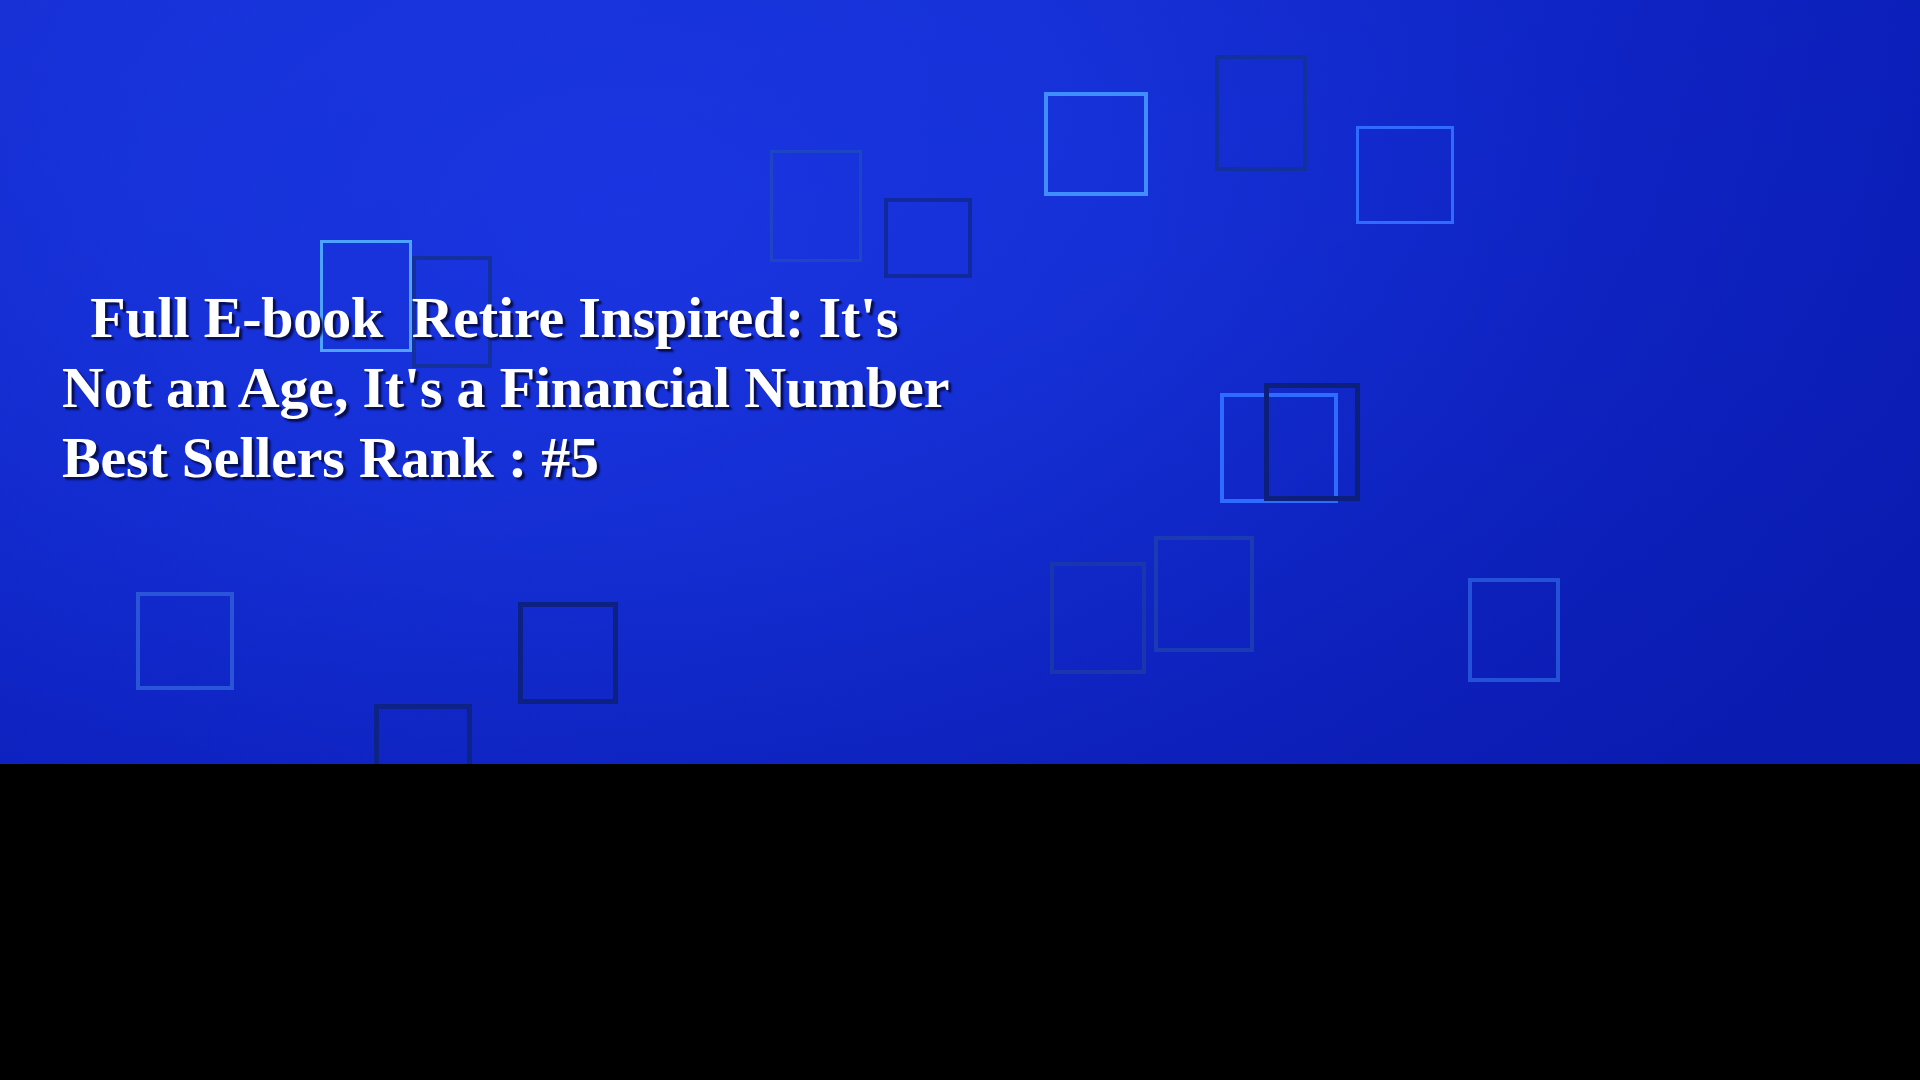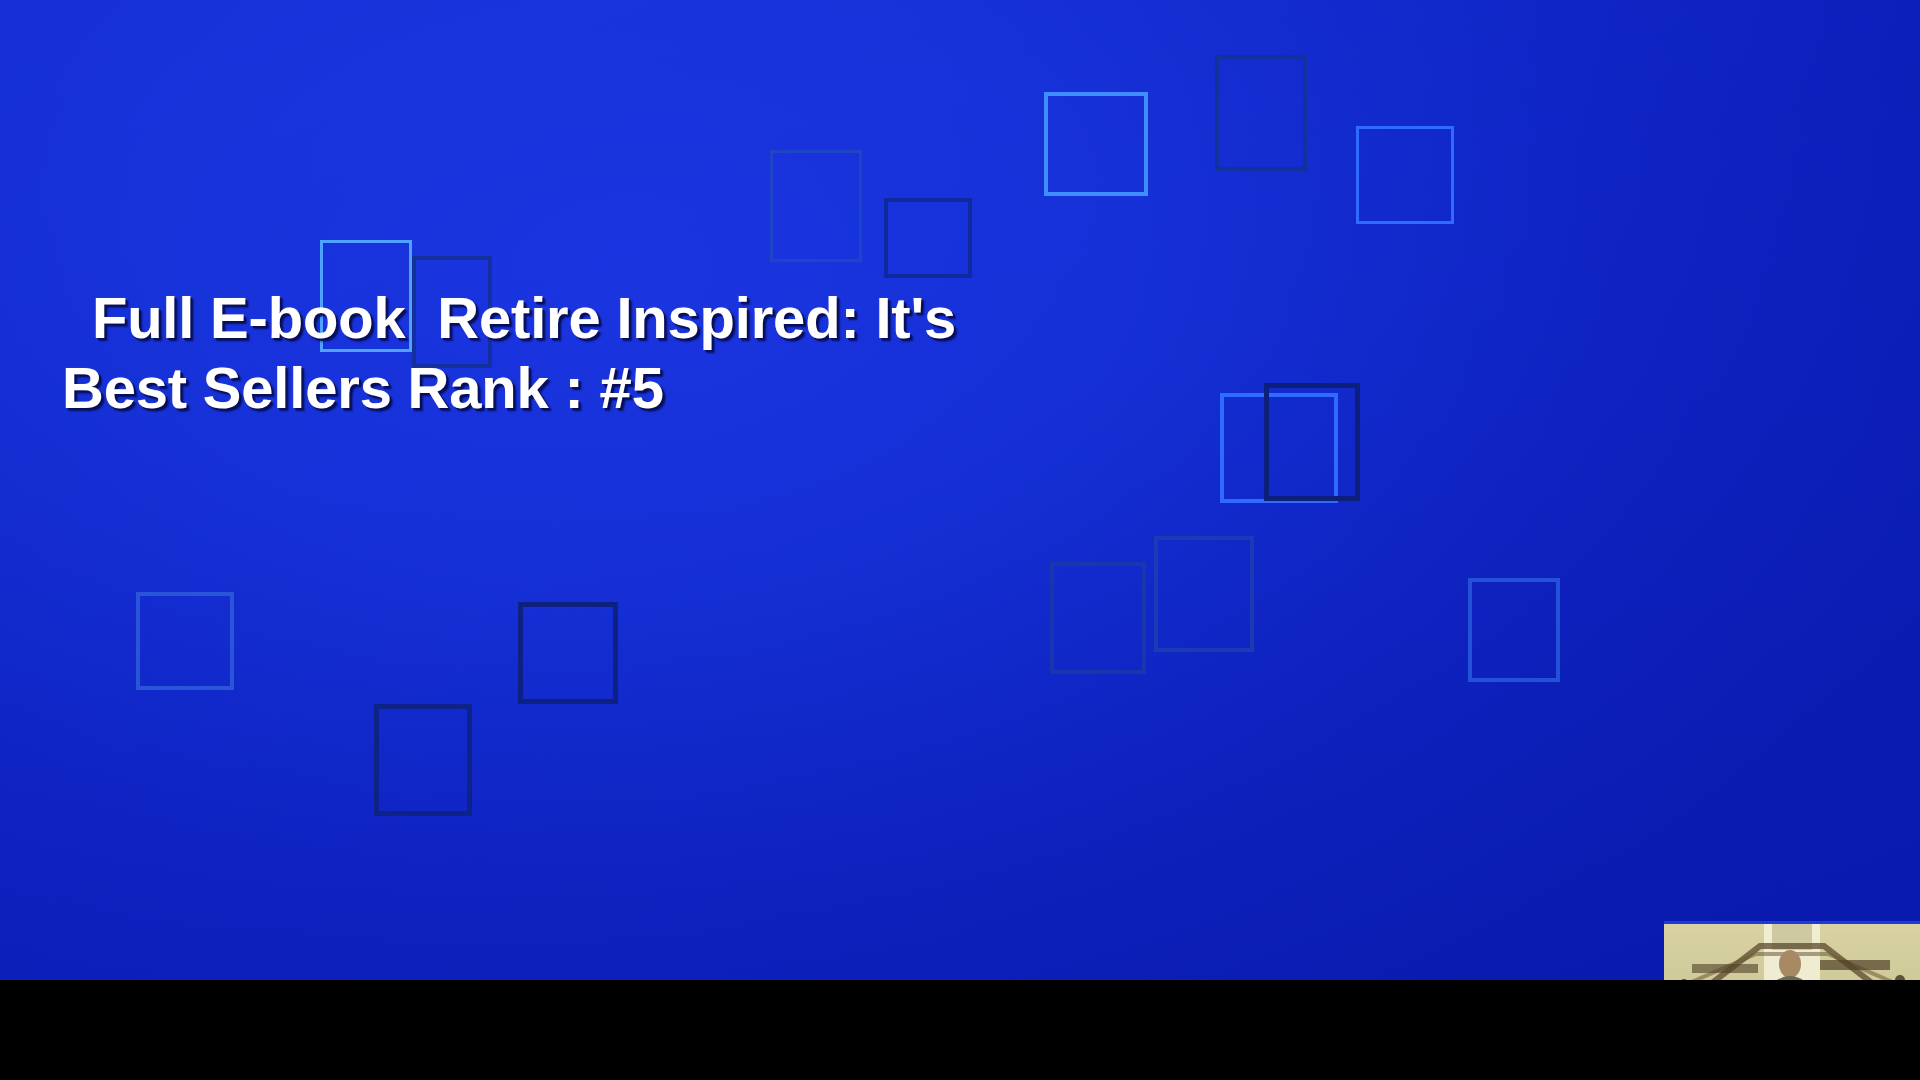--- a/index.html
+++ b/index.html
@@ -3,24 +3,24 @@
 <meta charset="utf-8">
 <style>
   html, body {
     margin: 0;
     padding: 0;
     background: #000;
   }
   #stage {
     position: relative;
     width: 1920px;
-    height: 980px;
+    height: 764px;
     overflow: hidden;
     background: #737373;
-    font-family: Liberation Sans, sans-serif;
+    font-family: Liberation Serif, serif;
   }
   
   #bg-gradient {
     position: absolute;
     inset: 0;
     background:
       radial-gradient(ellipse 1400px 900px at 33% 28%, #1a34e0 0%, #1530d6 35%, #0f24c4 70%, #0b1eb8 100%);
   }
   #bg-gradient2 {
     position: absolute;
@@ -88,20 +88,21 @@
       <div class="sq" style="left: 1154px; top: 536px; width: 100px; height: 116px; border-width: 4px; border-color: rgb(27, 59, 181);"></div>
       <div class="sq" style="left: 1050px; top: 562px; width: 96px; height: 112px; border-width: 4px; border-color: rgb(26, 54, 174);"></div>
       <div class="sq" style="left: 1468px; top: 578px; width: 92px; height: 104px; border-width: 4px; border-color: rgb(35, 82, 216);"></div>
       <div class="sq" style="left: 136px; top: 592px; width: 98px; height: 98px; border-width: 4px; border-color: rgb(42, 85, 216);"></div>
       <div class="sq" style="left: 518px; top: 602px; width: 100px; height: 102px; border-width: 5px; border-color: rgb(13, 33, 130);"></div>
       <div class="sq" style="left: 374px; top: 704px; width: 98px; height: 112px; border-width: 5px; border-color: rgb(14, 35, 136);"></div>
     </div>
 
   <div id="text-block">
     <div class="headline l1"> Full E-book  Retire Inspired: It's</div>
+    <div class="headline l2">Not an Age, It's a Financial Number</div>
     <div class="headline l3">Best Sellers Rank : #5</div>
   </div>
 
   <div id="thumb">
     <svg width="256" height="159" viewBox="0 0 256 159">
       <defs>
         <linearGradient id="wallg" x1="0" y1="0" x2="0" y2="1">
           <stop offset="0%" stop-color="#d8d2a4"></stop>
           <stop offset="55%" stop-color="#cbc694"></stop>
           <stop offset="100%" stop-color="#b9b47f"></stop>

